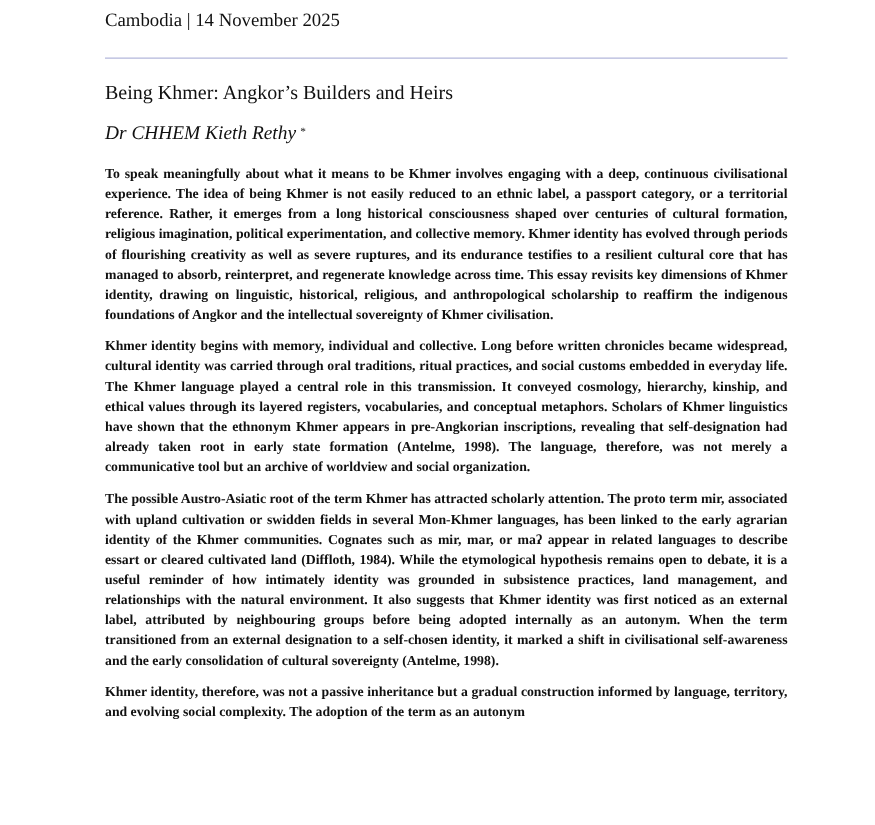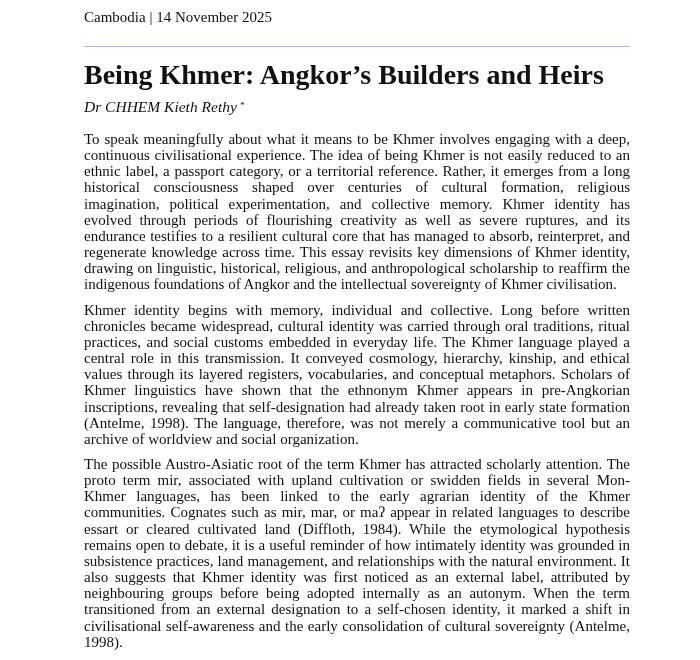--- a/index.html
+++ b/index.html
@@ -36,22 +36,22 @@
       left: 0;
       width: 546px;
       height: 1px;
       background: #b4b8dc;
     }
     .title {
       position: absolute;
       top: 62px;
       left: 0;
       margin: 0;
-      font-size: 28px;
-      font-weight: bold;
+      font-size: 16px;
+      font-weight: normal;
       line-height: 26px;
       white-space: nowrap;
     }
     .author {
       position: absolute;
       top: 97px;
       left: 0;
       font-style: italic;
       font-size: 15.5px;
       line-height: 20px;
@@ -65,24 +65,25 @@
       margin-left: 3px;
     }
     .body {
       position: absolute;
       top: 131px;
       left: 0;
       width: 546px;
     }
     .body p {
       margin: 0 0 9px 0;
-      font-size: 15px;
+      font-size: 11px;
       line-height: 16.15px;
       text-align: justify;
       hyphens: none;
+      font-weight: bold;
     }
   </style>
 </head>
 <body>
 
 <div class="page">
   <div class="dateline">Cambodia | 14 November 2025</div>
   <div class="rule"></div>
   <h1 class="title">Being Khmer: Angkor’s Builders and Heirs</h1>
   <div class="author">

